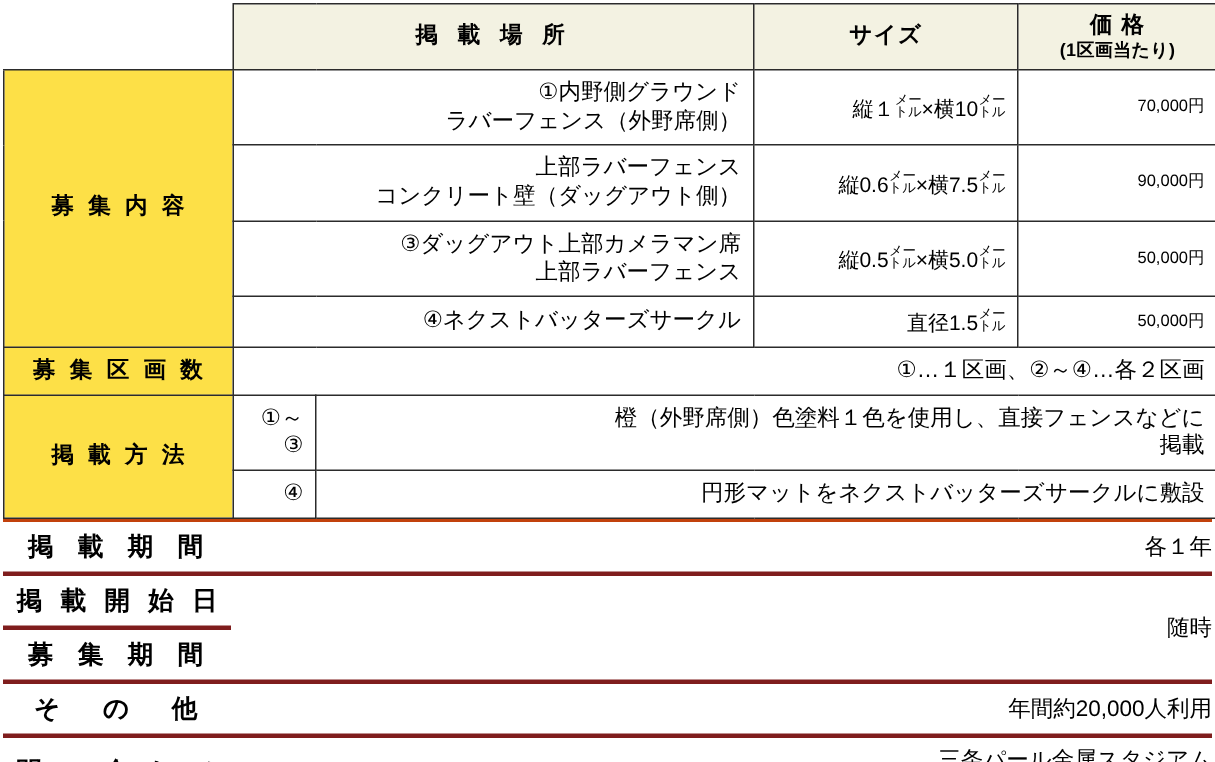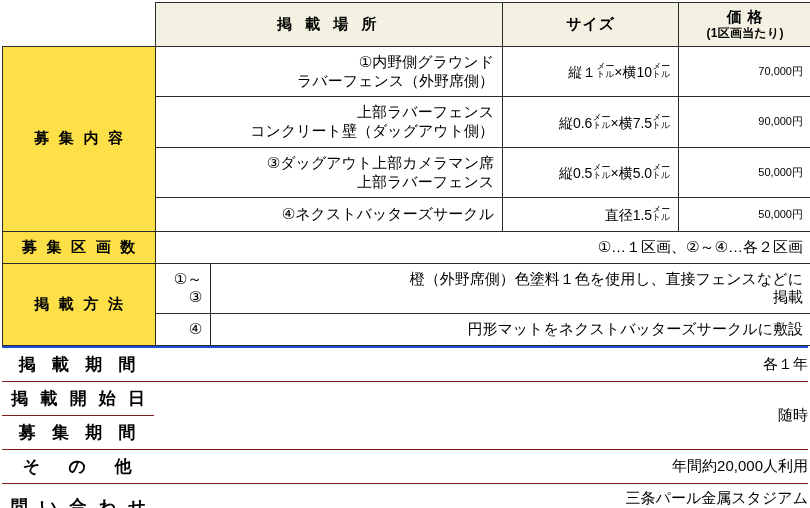--- a/index.html
+++ b/index.html
@@ -107,22 +107,22 @@
     letter-spacing: 0.34em;
     padding: 5px 2px 5px 6px;
     white-space: nowrap;
   }
   .bottom .lbl.tightsp { letter-spacing: 0.22em; }
   .bottom .val {
     padding: 5px 0 5px 8px;
     font-size: 15px;
     text-align: right;
   }
-  .rule-top td { border-top: 2px solid #1d4ed8; }
-  .rule-thin td { border-top: 1px solid #7f1d1d; }
+  .rule-top td { border-top: 2px solid #c2410c; }
+  .rule-thin td { border-top: 3px solid #7f1d1d; }
   .phone-glyph { font-size: 14px; letter-spacing: 0; }
   .nowrap { white-space: nowrap; }
 </style>
 </head>
 <body>
 
 <div class="sheet">
 
   <table class="spec">
     <colgroup>

